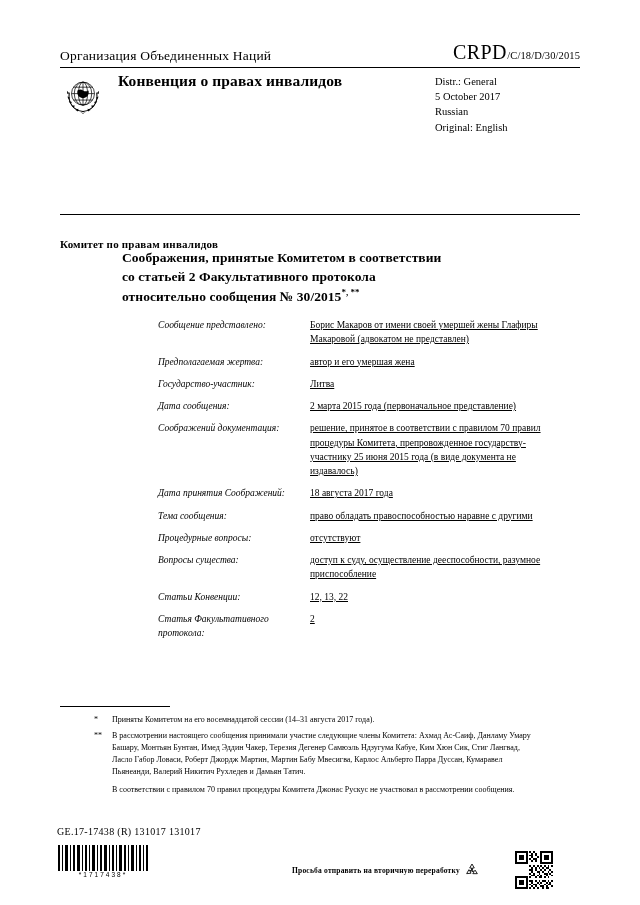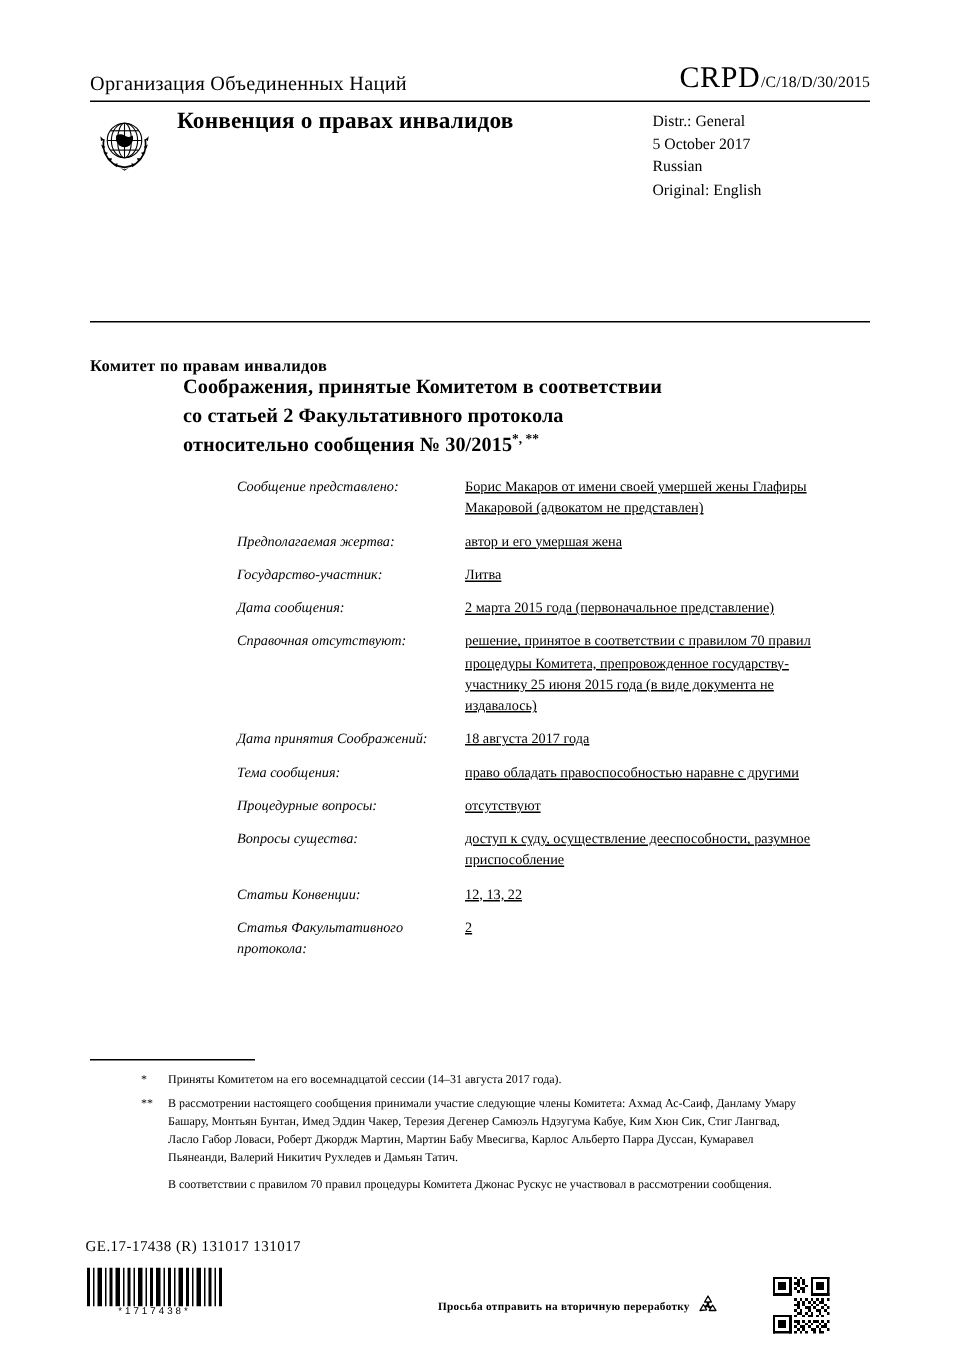--- a/index.html
+++ b/index.html
@@ -343,21 +343,21 @@
       </div>
       <div class="det-row">
         <div class="det-label">Государство-участник:</div>
         <div class="det-value">Литва</div>
       </div>
       <div class="det-row">
         <div class="det-label">Дата сообщения:</div>
         <div class="det-value">2 марта 2015 года (первоначальное представление)</div>
       </div>
       <div class="det-row">
-        <div class="det-label">Справочная отсутствуют:</div>
+        <div class="det-label">Соображений документация:</div>
         <div class="det-value">решение, принятое в соответствии с правилом 70 правил процедуры Комитета, препровожденное государству-участнику 25 июня 2015 года (в виде документа не издавалось)</div>
       </div>
       <div class="det-row">
         <div class="det-label">Дата принятия Соображений:</div>
         <div class="det-value">18 августа 2017 года</div>
       </div>
       <div class="det-row">
         <div class="det-label">Тема сообщения:</div>
         <div class="det-value">право обладать правоспособностью наравне с другими</div>
       </div>

